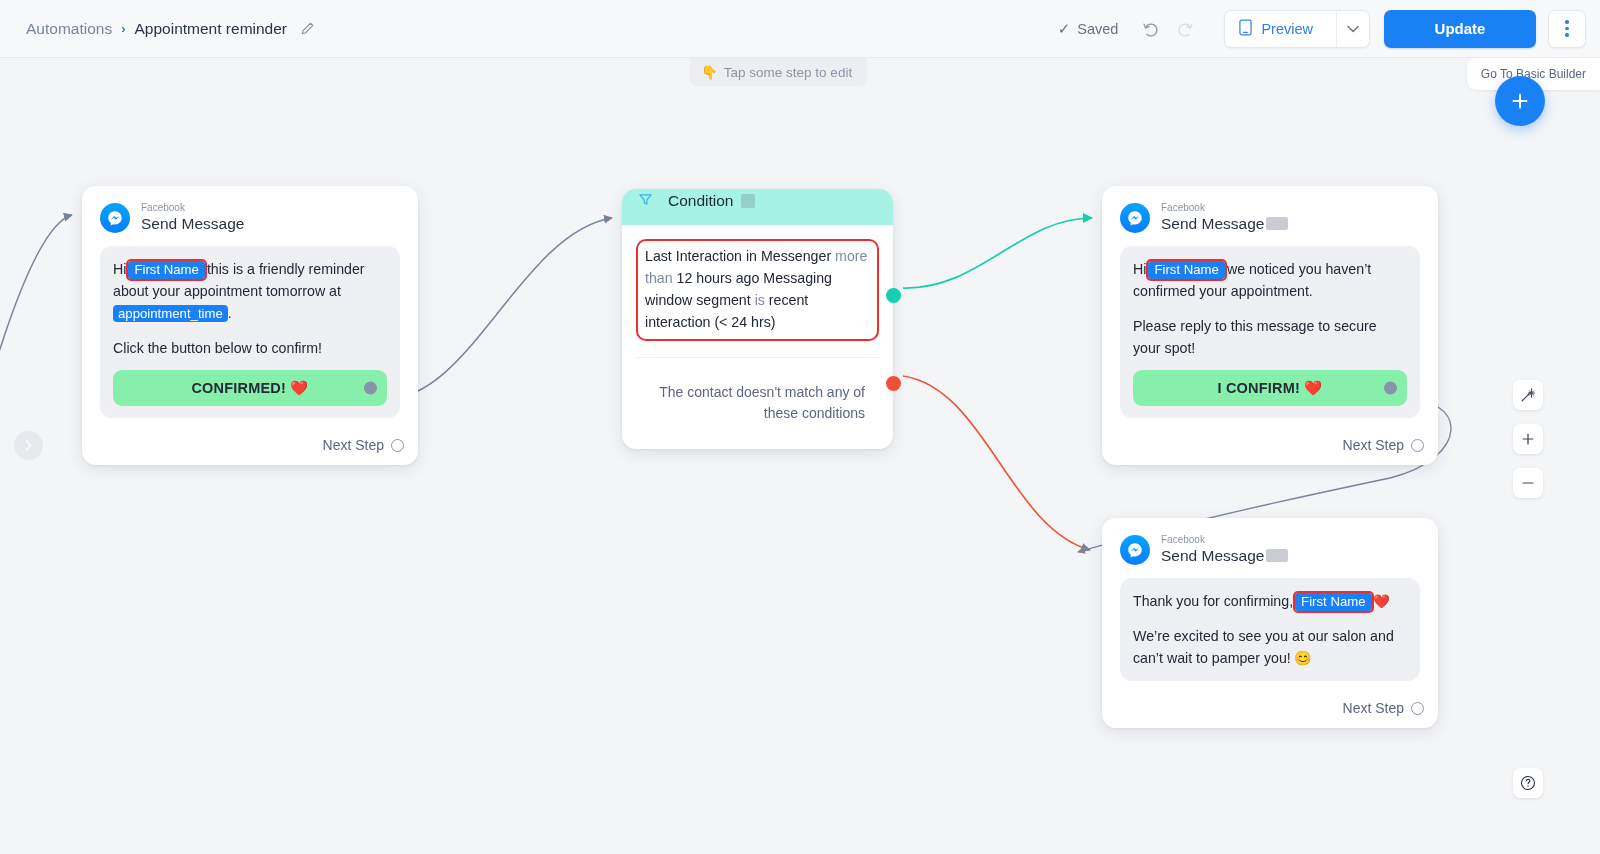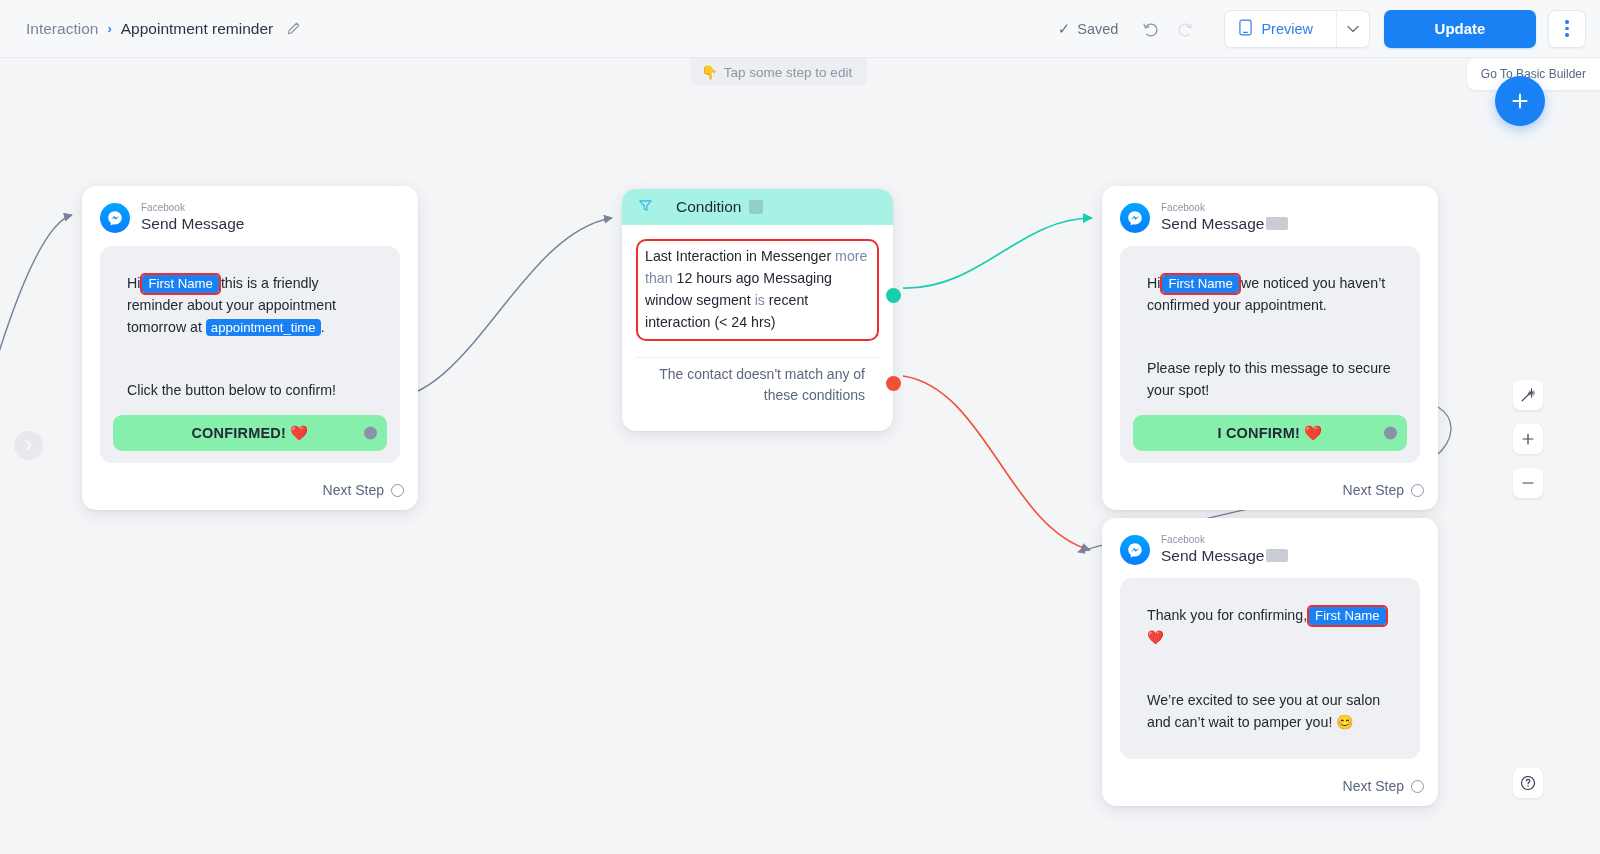--- a/index.html
+++ b/index.html
@@ -155,21 +155,21 @@
   .head-texts { display: flex; flex-direction: column; gap: 1px; }
   .head-kicker { font-size: 10px; color: #8d95a5; line-height: 1.15; }
   .head-title { font-size: 15.5px; color: #2b3445; line-height: 1.2; display: flex; align-items: center; }
   .redact { display: inline-block; height: 13px; background: #c9ccd3; border-radius: 2px; margin-left: 2px; }
 
   .bubble {
     background: #eef0f4; border-radius: 12px;
     padding: 12px 13px 12px 13px;
     font-size: 14.2px; color: #222935; line-height: 1.55;
   }
-  .bubble p { margin: 14px; }
+  .bubble p { margin: 0; }
   .bubble .gap { height: 13px; }
 
   .chip {
     display: inline-block; background: #1a81f5; color: #fff;
     border-radius: 4px; padding: 0px 5px; font-size: 13.2px;
     line-height: 17px; vertical-align: baseline;
   }
   .chip-hl {
     outline: 2.5px solid #ef2d2d; border-radius: 3px;
     background: #1a81f5; color: #fff;
@@ -190,52 +190,52 @@
   .next-step {
     display: flex; align-items: center; justify-content: flex-end;
     gap: 7px; font-size: 14px; color: #5b6680;
     padding: 9px 14px 12px 0;
   }
   .ns-circle { width: 13px; height: 13px; border-radius: 50%; border: 1.6px solid #8b96ab; }
 
   
   .cond-head {
     background: #a6f2e4; border-radius: 14px 14px 0 0;
-    height: 36px; display: flex; align-items: center; gap: 23px;
+    height: 36px; display: flex; align-items: flex-start; gap: 15px;
     padding: 3px 16px;
   }
   .cond-title { font-size: 15.5px; color: #1d2b33; display: flex; align-items: center; }
   .cond-redact { display: inline-block; width: 14px; height: 14px; background: #93cfc5; border-radius: 2px; margin-left: 7px; }
   .cond-body { padding: 14px 14px 0 14px; }
   .cond-rule {
     border: 2.4px solid #ef2d2d; border-radius: 10px;
     padding: 5px 7px 6px 7px;
     font-size: 14.2px; color: #222935; line-height: 1.54;
   }
   .op { color: #7d8aa5; }
   .cond-else {
-    margin: 16px 0 12px 0; padding: 6px 14px 14px 16px;
+    margin: 16px 0 12px 0; padding: 24px 14px 14px 16px;
     border-top: 1px solid #edeff3;
     text-align: right; font-size: 14px; color: #5b6680; line-height: 1.45;
   }
   .port {
     position: absolute; width: 15px; height: 15px; border-radius: 50%;
     z-index: 11;
   }
   .port-true { background: #15cfae; }
   .port-false { background: #ef5136; }
 
   .em { font-family: "DejaVu Sans", sans-serif; font-size: 13.5px; }
 </style>
 </head>
 <body>
 
 <div class="topbar">
   <div class="breadcrumb">
-    <span class="bc-root">Interaction</span>
+    <span class="bc-root">Automations</span>
     <span class="bc-sep">›</span>
     <span class="bc-current">Appointment reminder</span>
     <span class="bc-edit">
       <svg width="15" height="15" viewBox="0 0 16 16" fill="none">
         <path d="M11.2 2.4l2.4 2.4-8 8-3.1.7.7-3.1 8-8z" stroke="#8d95a5" stroke-width="1.2" stroke-linejoin="round"></path>
       </svg>
     </span>
   </div>
 
   <div class="topbar-right">

